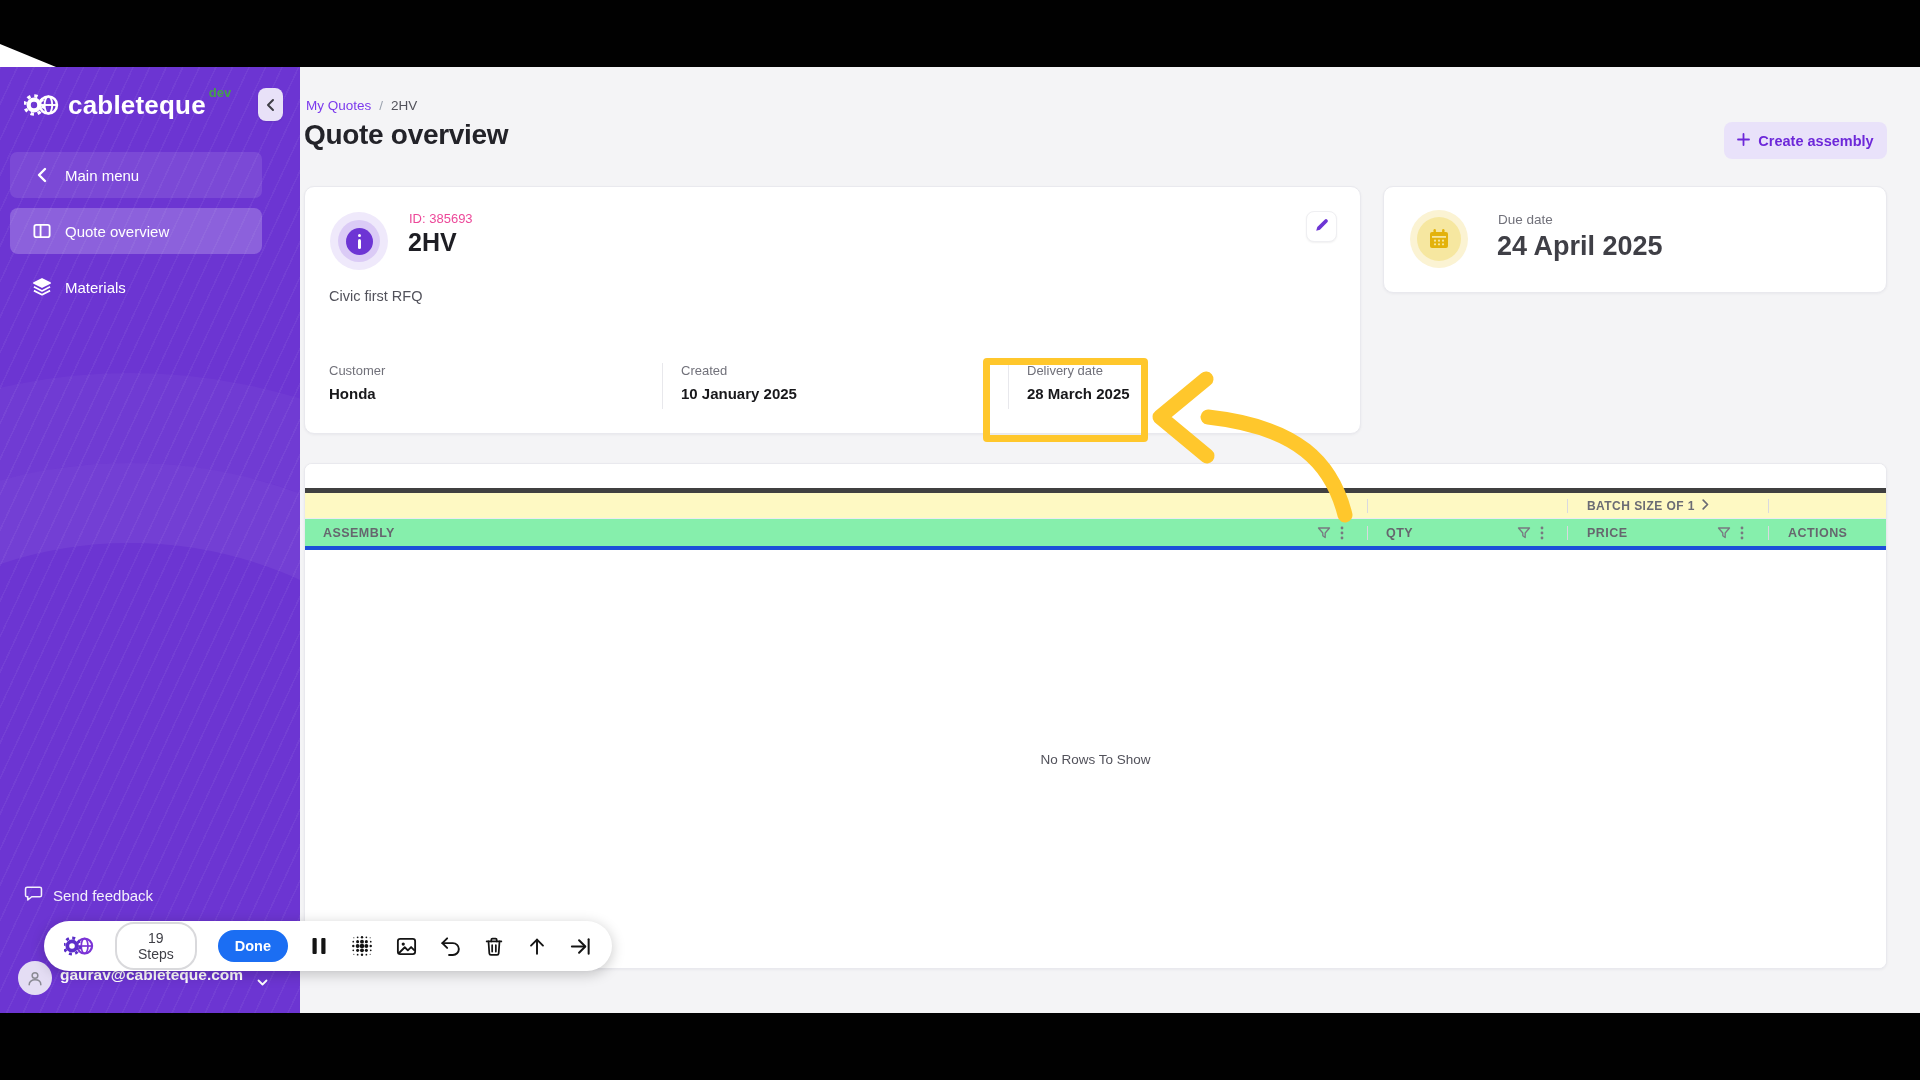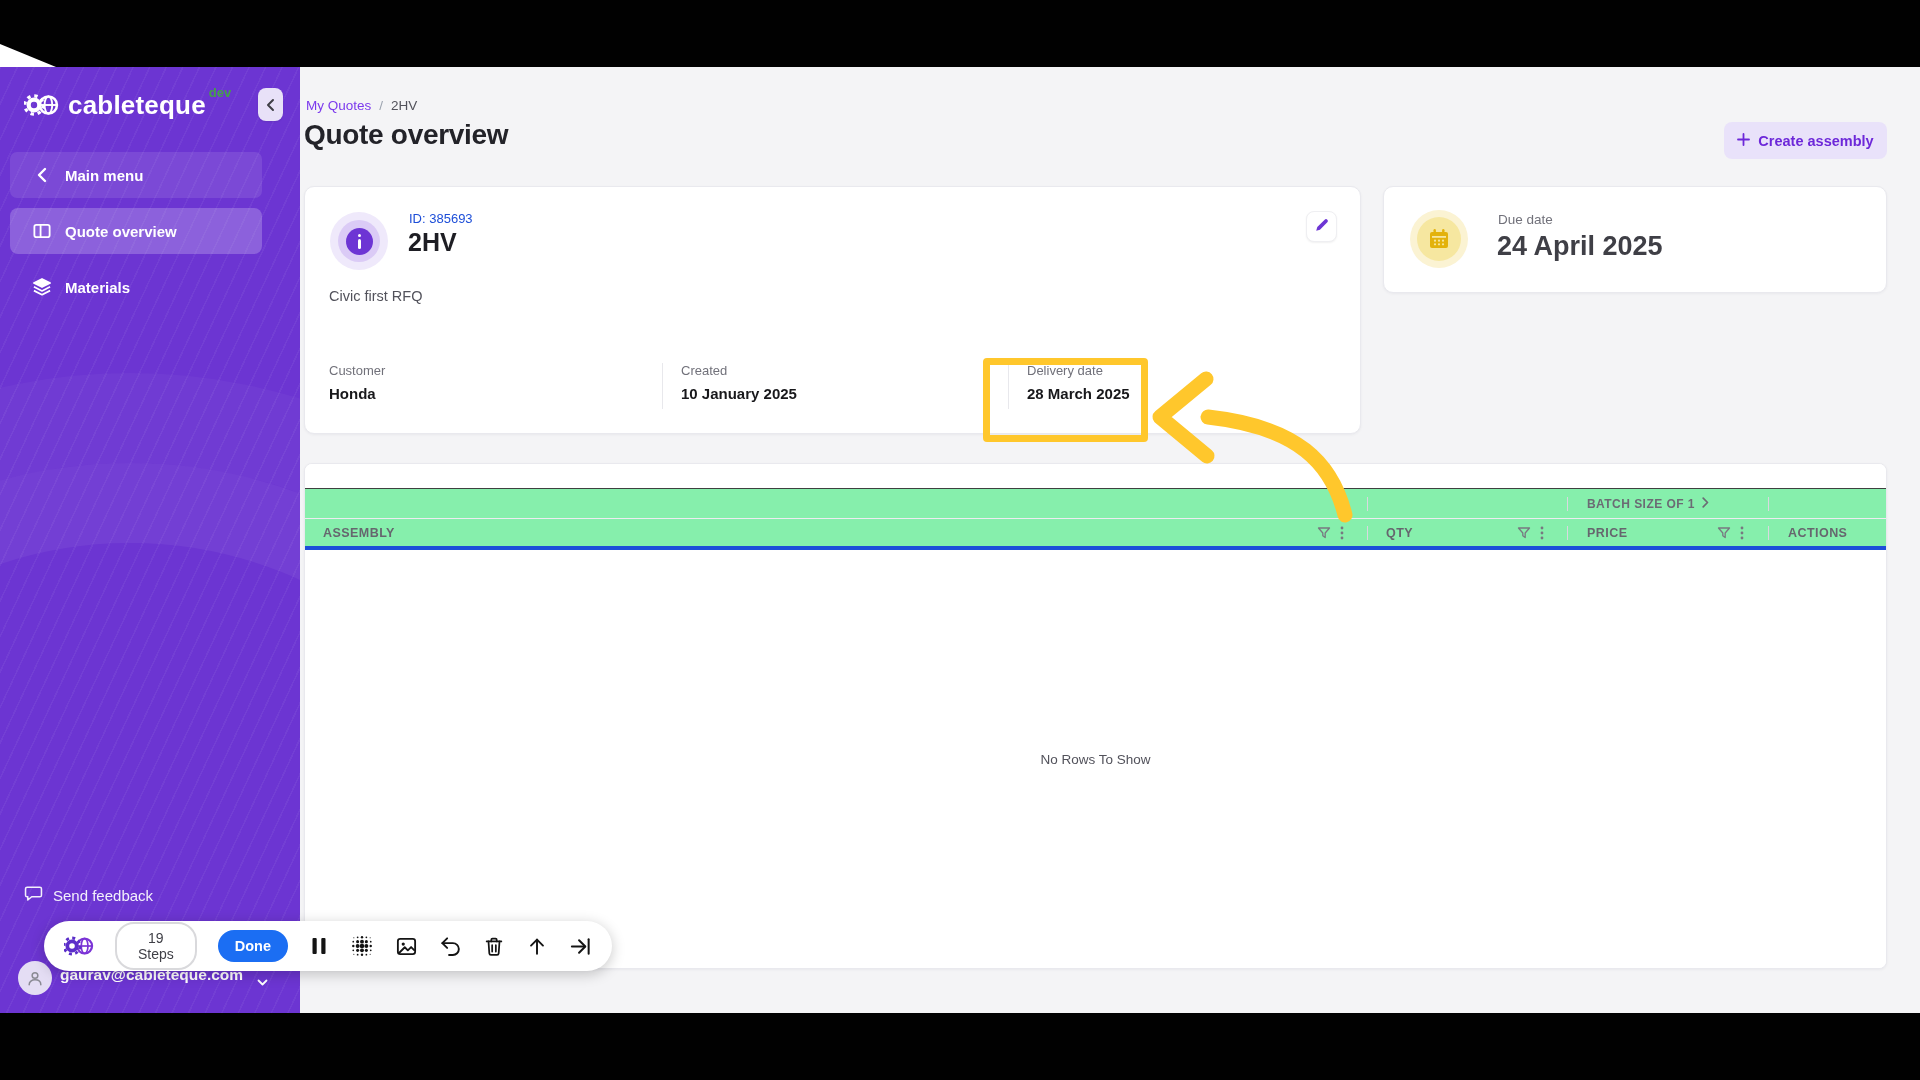--- a/index.html
+++ b/index.html
@@ -22,21 +22,21 @@
     border-radius:50%; border:80px solid rgba(255,255,255,0.05);
     box-shadow:0 0 0 90px rgba(255,255,255,0.03); }
 
   .brand { position:absolute; left:24px; top:22px; display:flex; align-items:flex-start; color:#fff; z-index:2; }
   .brand-text { margin-left:8px; font-size:26px; font-weight:700; letter-spacing:0.2px; line-height:32px; }
   .dev-badge { margin-left:3px; margin-top:-4px; font-size:13px; font-weight:700; color:#45A049; }
 
   .nav-item { position:absolute; left:10px; width:252px; height:46px; display:flex; align-items:center;
     padding-left:19px; border-radius:7px; color:#fff; z-index:2; cursor:pointer; }
   .nav-item .nav-ic { width:26px; display:flex; justify-content:center; }
-  .nav-item .nav-label { margin-left:10px; font-size:15px; font-weight:700; }
+  .nav-item .nav-label { margin-left:10px; font-size:15px; font-weight:400; }
   .nav-main   { top:85px;  background:rgba(255,255,255,0.10); }
   .nav-quote  { top:141px; background:rgba(255,255,255,0.22); border-radius:8px; }
   .nav-mat    { top:197px; }
 
   .feedback { position:absolute; left:24px; top:817px; display:flex; align-items:center; gap:10px;
     color:#F3F0FB; font-size:15px; z-index:2; cursor:pointer; }
 
   .avatar { position:absolute; left:18px; top:894px; width:34px; height:34px; border-radius:50%;
     background:#E4DDF4; display:flex; align-items:center; justify-content:center; z-index:2; }
   .user-email { position:absolute; left:60px; top:899px; color:#fff; font-size:15.5px; font-weight:700; z-index:2; white-space:nowrap; }
@@ -63,21 +63,21 @@
 
   
   .quote-card { left:304px; top:119px; width:1057px; height:248px; }
   .icon-badge { position:absolute; border-radius:50%; display:flex; align-items:center; justify-content:center; }
   .ring-mid { border-radius:50%; display:flex; align-items:center; justify-content:center; }
   .qc-badge { left:25px; top:25px; width:58px; height:58px; background:#EFE9FB; }
   .qc-badge .ring-mid { width:42px; height:42px; background:#DBCBF6; }
   .qc-badge .ring-core { width:27px; height:27px; border-radius:50%; background:#6D35D4; position:relative; }
   .info-dot { position:absolute; left:12px; top:6px; width:3.5px; height:3.5px; border-radius:50%; background:#fff; }
   .info-stem { position:absolute; left:12px; top:11.5px; width:3.5px; height:10px; border-radius:2px; background:#fff; }
-  .qc-id { position:absolute; left:104px; top:24px; font-size:13px; color:#1d4ed8; }
+  .qc-id { position:absolute; left:104px; top:24px; font-size:13px; color:#ec4899; }
   .qc-name { position:absolute; left:103px; top:41px; font-size:25px; font-weight:700; color:#1E1E24; }
   .qc-desc { position:absolute; left:24px; top:101px; font-size:14.5px; color:#52525B; }
   .qc-field { position:absolute; top:176px; }
   .qc-field .f-label { font-size:13px; color:#71717A; }
   .qc-field .f-value { margin-top:7px; font-size:15px; font-weight:700; color:#18181B; }
   .f-div { position:absolute; top:176px; width:1px; height:46px; background:#E8E8EC; }
   .edit-btn { position:absolute; left:1001px; top:24px; width:31px; height:31px; background:#fff;
     border:1px solid #EFEFF2; border-radius:8px; display:flex; align-items:center; justify-content:center;
     cursor:pointer; box-shadow:0 1px 2px rgba(0,0,0,0.06); }
 
@@ -87,21 +87,21 @@
   .due-badge { left:26px; top:23px; width:58px; height:58px; background:#FBF3D3; }
   .due-badge .ring-mid { width:44px; height:44px; background:#F6E7A0; }
   .asm-badge { left:26px; top:25px; width:58px; height:58px; background:#E7F2E6; }
   .asm-badge .ring-mid { width:44px; height:44px; background:#CBE4CA; }
   .mc-label { position:absolute; left:114px; top:25px; font-size:13.5px; color:#71717A; }
   .mc-value { position:absolute; left:113px; top:44px; font-size:27px; font-weight:700; color:#3F3F46; }
 
   
   .table-card { left:304px; top:396px; width:1583px; height:506px; border-radius:8px; overflow:hidden; }
   .tc-strip { height:24px; background:#fff; }
-  .tc-group { position:relative; height:30px; background:#86efac; border-top:1px solid #404040;text-decoration:underline; }
+  .tc-group { position:relative; height:30px; background:#fef9c3; border-top:5px solid #404040;text-decoration:underline; }
   .tc-header { position:relative; height:32px; background:#86efac; border-top:1px solid #ECECF1; border-bottom:4px solid #1d4ed8; }
   .tc-body { height:418px; background:#fff; display:flex; align-items:center; justify-content:center; }
   .empty-msg { font-size:13.5px; color:#52525B; }
   .tick { position:absolute; top:50%; transform:translateY(-50%); width:1px; height:14px; background:#D9D9E0; }
   .hdr-label { position:absolute; top:50%; transform:translateY(-50%); font-size:12.5px; font-weight:700;
     color:#66666E; letter-spacing:0.45px; }
   .hdr-ic { position:absolute; top:50%; transform:translateY(-50%); display:flex; cursor:pointer; }
   .group-label { position:absolute; left:1282px; top:50%; transform:translateY(-50%); display:flex;
     align-items:center; gap:7px; font-size:12px; font-weight:700; color:#6B6B74; letter-spacing:0.45px; }
 

